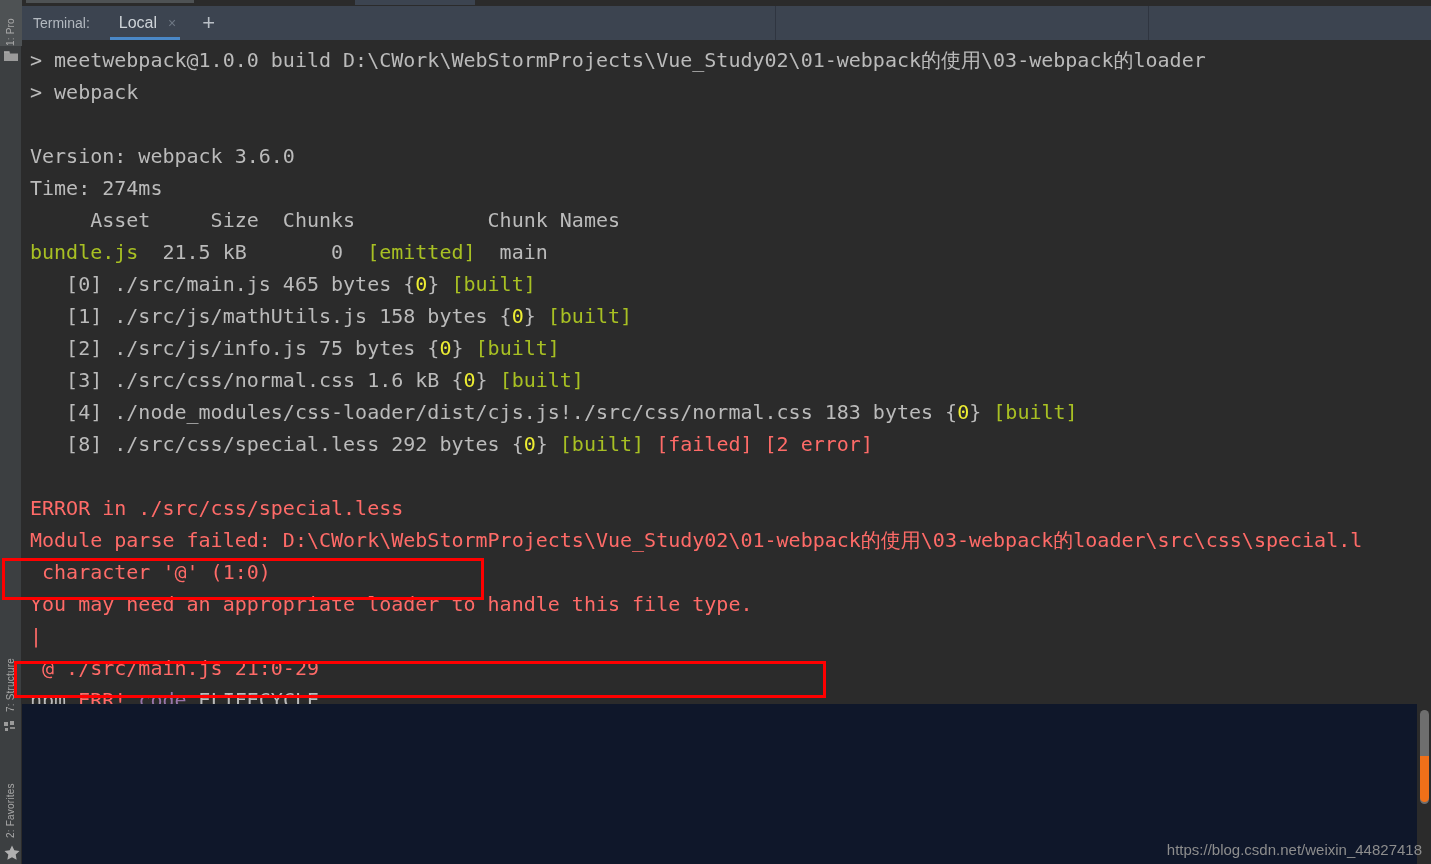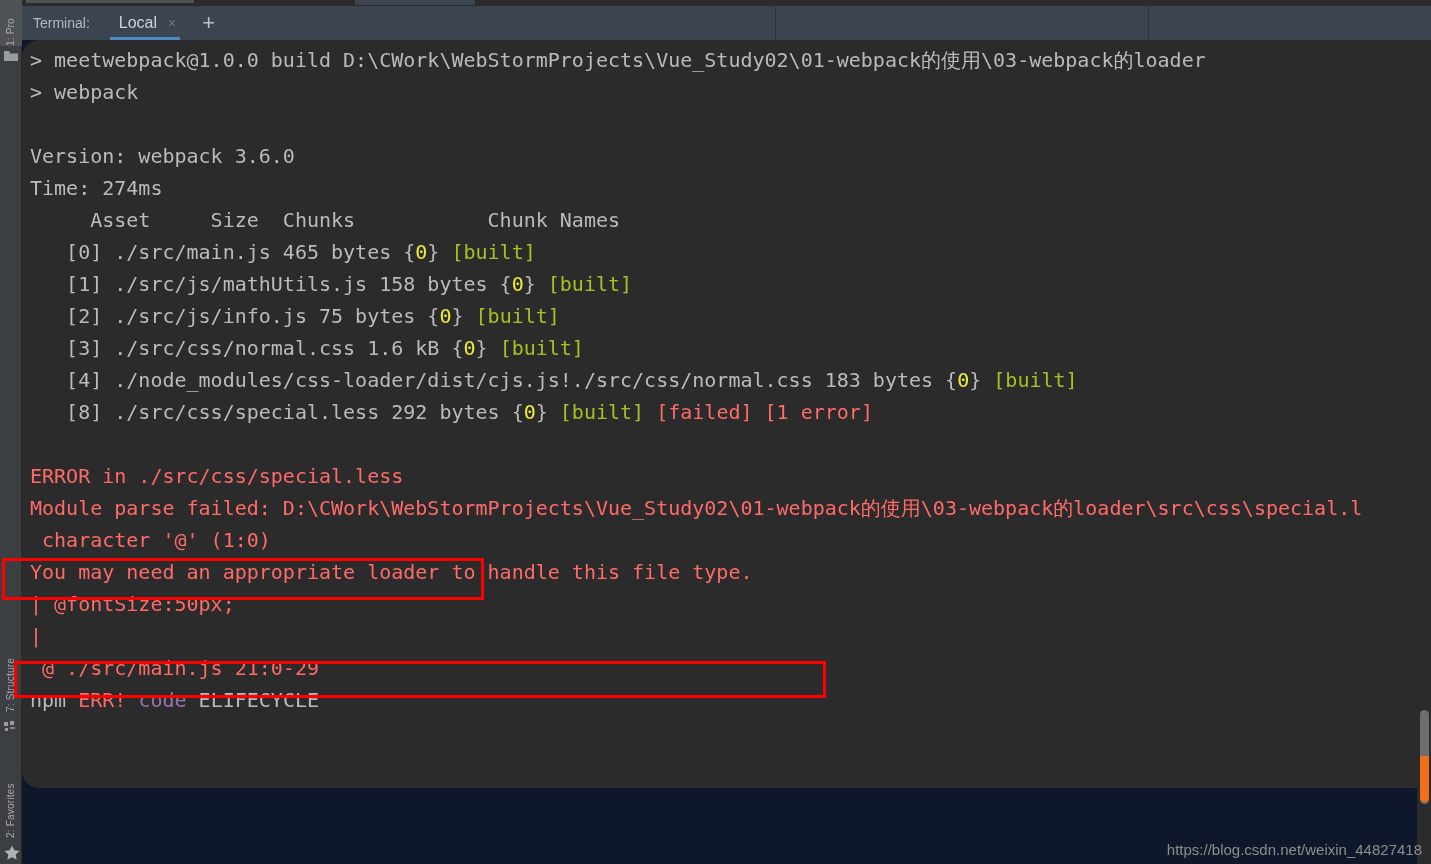--- a/index.html
+++ b/index.html
@@ -133,24 +133,23 @@
     width: 1px; height: 34px;
     background: #2f3540;
   }
   .hdr-div-a { left: 775px; }
   .hdr-div-b { left: 1148px; }
 
   
   .console {
     position: absolute;
     left: 22px; top: 40px;
-    width: 1409px; height: 748px;
+    width: 1409px; height: 664px;
     background: #2b2b2b;
     overflow: hidden;
-    border-radius: 17px;
   }
   .lines {
     position: absolute;
     left: 0; top: 0;
     padding: 4px 0 0 0;
   }
   .ln {
     height: 32px;
     line-height: 32px;
     white-space: pre;
@@ -270,32 +269,32 @@
   <div class="hdr-div hdr-div-b"></div>
 
   <div class="console">
     <div class="lines" id="console-lines">
         <div class="ln"><span class="w">&gt; meetwebpack@1.0.0 build D:\CWork\WebStormProjects\Vue_Study02\01-webpack的使用\03-webpack的loader</span></div>
         <div class="ln"><span class="w">&gt; webpack</span></div>
         <div class="ln"><span class="w"></span></div>
         <div class="ln"><span class="w">Version: webpack 3.6.0</span></div>
         <div class="ln"><span class="w">Time: 274ms</span></div>
         <div class="ln"><span class="w">     Asset     Size  Chunks           Chunk Names</span></div>
+        <div class="ln"><span class="g">bundle.js</span><span class="w">  21.5 kB       0  </span><span class="g">[emitted]</span><span class="w">  main</span></div>
         <div class="ln"><span class="w">   [0] ./src/main.js 465 bytes {</span><span class="y">0</span><span class="w">} </span><span class="g">[built]</span></div>
         <div class="ln"><span class="w">   [1] ./src/js/mathUtils.js 158 bytes {</span><span class="y">0</span><span class="w">} </span><span class="g">[built]</span></div>
         <div class="ln"><span class="w">   [2] ./src/js/info.js 75 bytes {</span><span class="y">0</span><span class="w">} </span><span class="g">[built]</span></div>
         <div class="ln"><span class="w">   [3] ./src/css/normal.css 1.6 kB {</span><span class="y">0</span><span class="w">} </span><span class="g">[built]</span></div>
         <div class="ln"><span class="w">   [4] ./node_modules/css-loader/dist/cjs.js!./src/css/normal.css 183 bytes {</span><span class="y">0</span><span class="w">} </span><span class="g">[built]</span></div>
-        <div class="ln"><span class="w">   [8] ./src/css/special.less 292 bytes {</span><span class="y">0</span><span class="w">} </span><span class="g">[built]</span><span class="w"> </span><span class="r">[failed]</span><span class="w"> </span><span class="r">[1 error]</span></div>
+        <div class="ln"><span class="w">   [8] ./src/css/special.less 292 bytes {</span><span class="y">0</span><span class="w">} </span><span class="g">[built]</span><span class="w"> </span><span class="r">[failed]</span><span class="w"> </span><span class="r">[2 error]</span></div>
         <div class="ln"><span class="w"></span></div>
         <div class="ln"><span class="r">ERROR in ./src/css/special.less</span></div>
         <div class="ln"><span class="r">Module parse failed: D:\CWork\WebStormProjects\Vue_Study02\01-webpack的使用\03-webpack的loader\src\css\special.l</span></div>
         <div class="ln"><span class="r"> character '@' (1:0)</span></div>
         <div class="ln"><span class="r">You may need an appropriate loader to handle this file type.</span></div>
-        <div class="ln"><span class="r">| @fontSize:50px;</span></div>
         <div class="ln"><span class="r">|</span></div>
         <div class="ln"><span class="r"> @ ./src/main.js 21:0-29</span></div>
         <div class="ln"><span class="w">npm </span><span class="r">ERR!</span><span class="w"> </span><span class="p">code</span><span class="w"> ELIFECYCLE</span></div>
       </div>
   </div>
 
   <div class="redbox redbox-1" style="border-color: rgb(255, 0, 0);"></div>
   <div class="redbox redbox-2" style="border-color: rgb(255, 0, 0);"></div>
 
   <div class="scrollbar">

